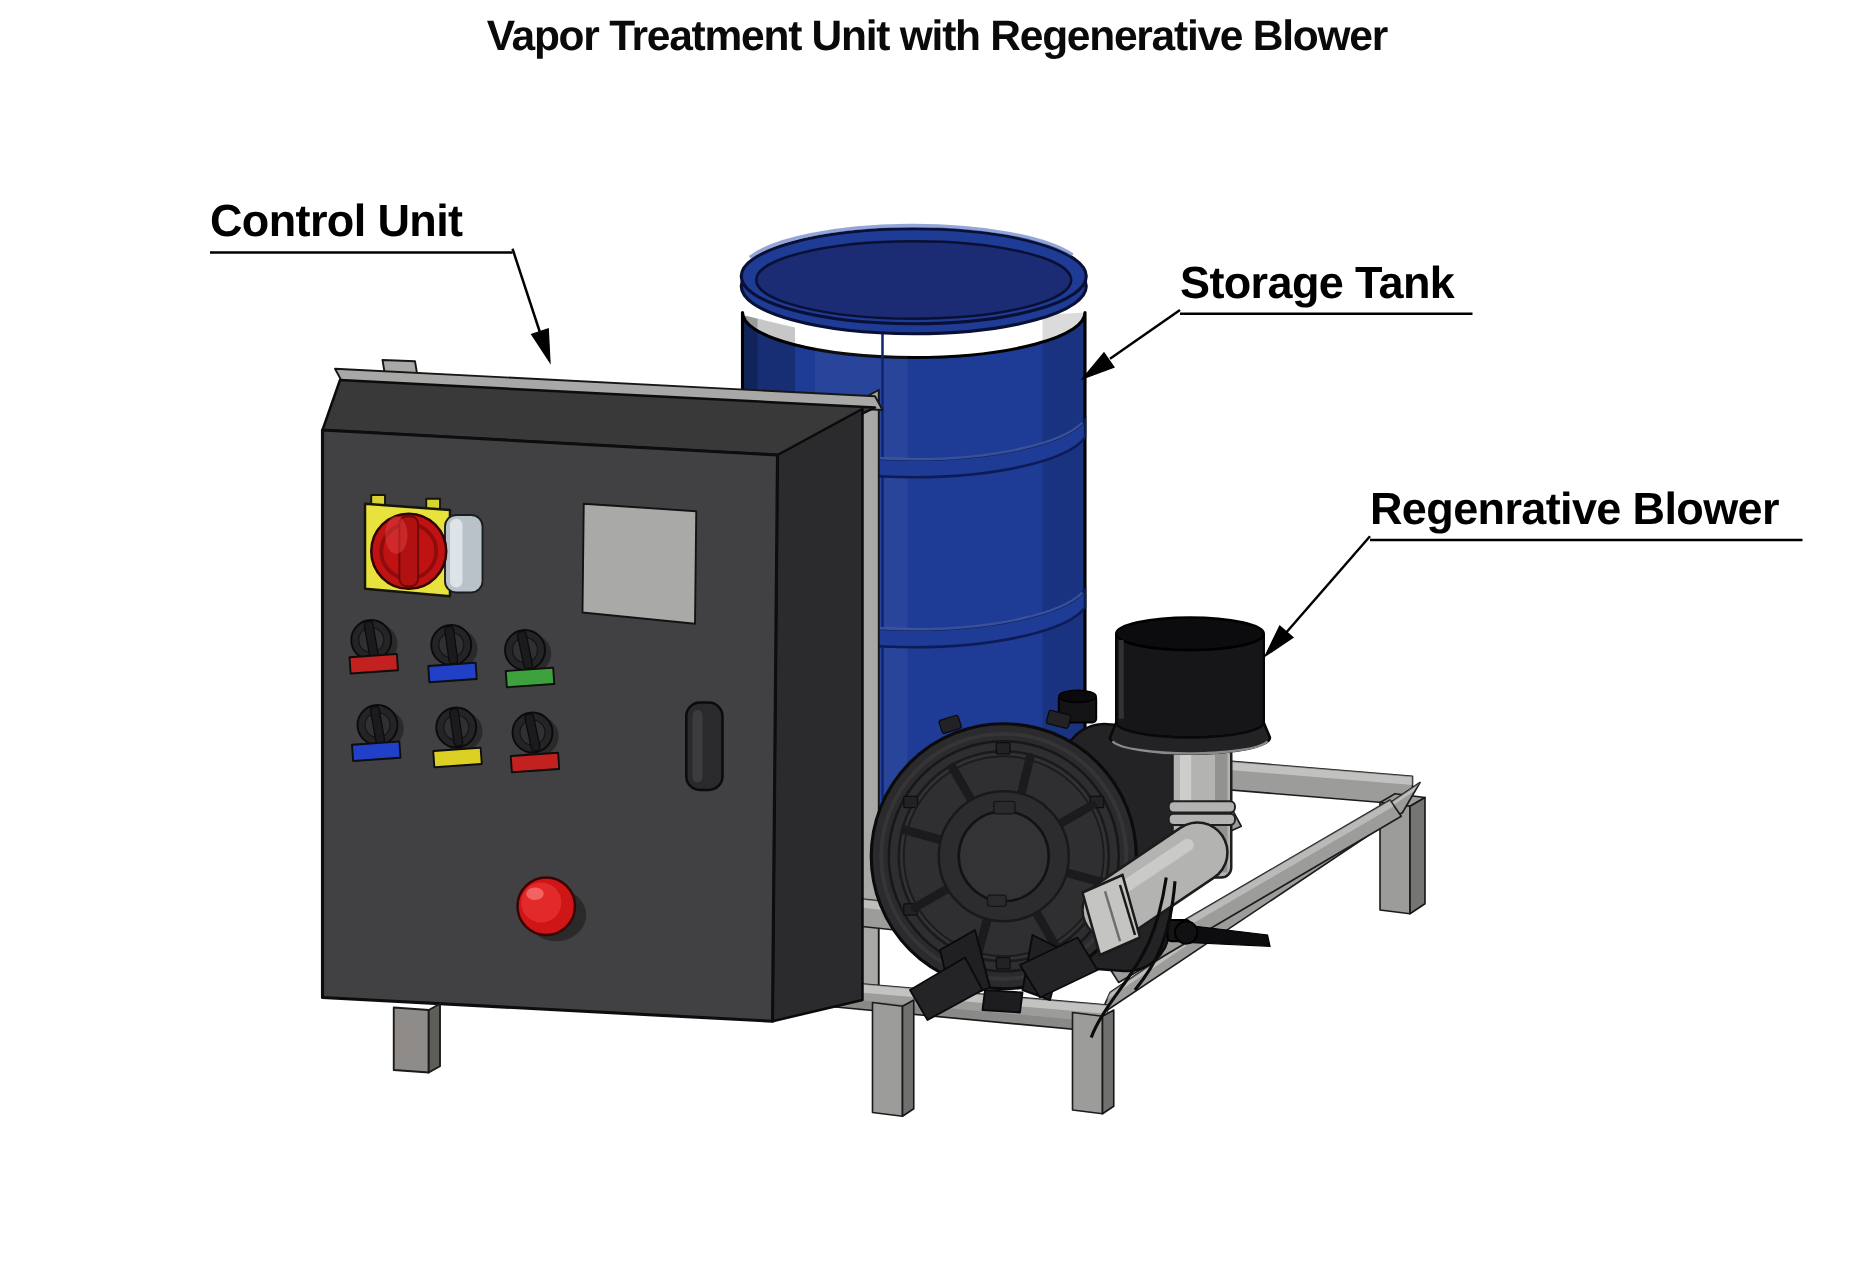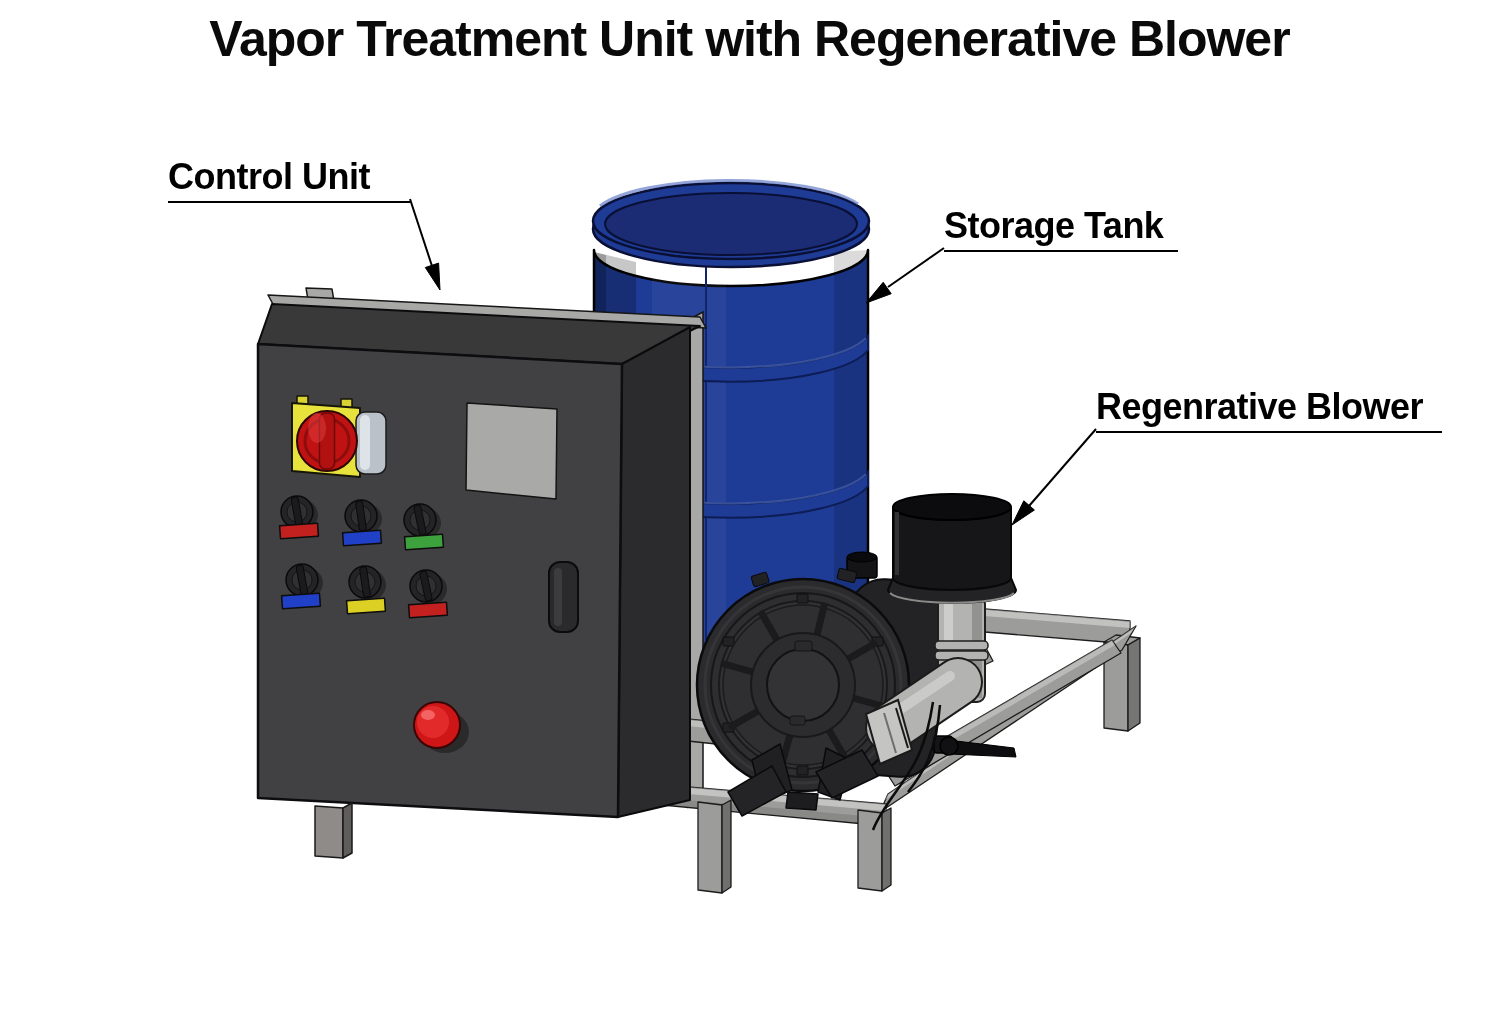--- a/index.html
+++ b/index.html
@@ -1,20 +1,20 @@
 <!DOCTYPE html>
 <html style="--background: #ffffff; --line: #000000; --tank-blue: #1e3c96; --tank-top-blue: #1b2c74; --panel-gray: #414143; --panel-rim-gray: #a8a8a6; --frame-gray: #9c9c9a; --blower-dark: #2b2b2d; --filter-black: #161618; --pipe-gray: #b3b3b1; --estop-red: #cf1616; --switch-plate-yellow: #e8e23c; --switch-knob-red: #c01212; --knob-black: #242426; --tag1: #c32020; --tag2: #2040c8; --tag3: #3da23d; --tag4: #2040c8; --tag5: #ddd024; --tag6: #c32020;"><head>
 <meta charset="utf-8">
 <style>
   html,body{margin:0;padding:0;background:#fff;}
   #stage{position:relative;width:1499px;height:1012px;background:var(--background,#fff);overflow:hidden;
          font-family:"Liberation Sans",sans-serif;}
   #art{position:absolute;left:0;top:0;}
   .title{position:absolute;top:10px;left:0;width:100%;text-align:center;
-         font-weight:bold;font-size:50px;letter-spacing:-1px;color:#0a0a0a;white-space:nowrap;}
+         font-weight:bold;font-size:34px;letter-spacing:-1px;color:#0a0a0a;white-space:nowrap;}
   .callout{position:absolute;font-weight:bold;font-size:36px;letter-spacing:-0.5px;color:#000;
            border-bottom:2.5px solid #000;padding-bottom:3px;white-space:nowrap;overflow:visible;}
   #lbl-cp{left:168px;top:156px;width:242px;}
   #lbl-st{left:944px;top:205px;width:234px;}
   #lbl-rb{left:1096px;top:386px;width:346px;}
   
   .c-tank{fill:var(--tank-blue);}       .c-tanktop{fill:var(--tank-top-blue);}
   .c-panel{fill:var(--panel-gray);}     .c-rim{fill:var(--panel-rim-gray);}
   .c-frame{fill:var(--frame-gray);}     .c-blower{fill:var(--blower-dark);}
   .c-filter{fill:var(--filter-black);}  .c-pipe{fill:var(--pipe-gray);}

